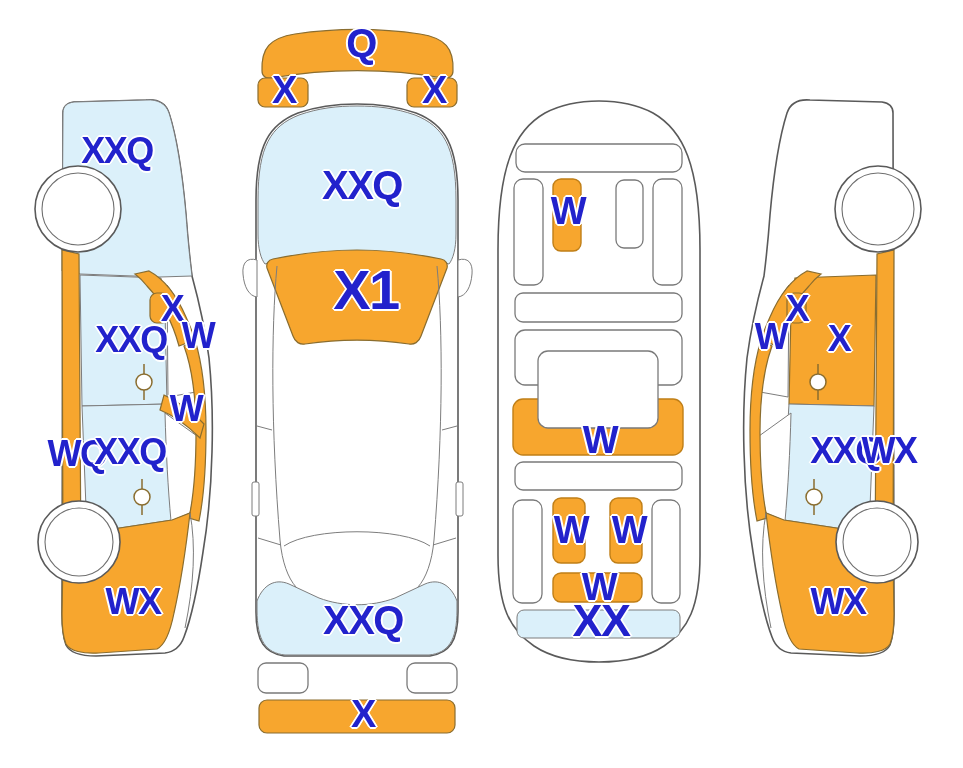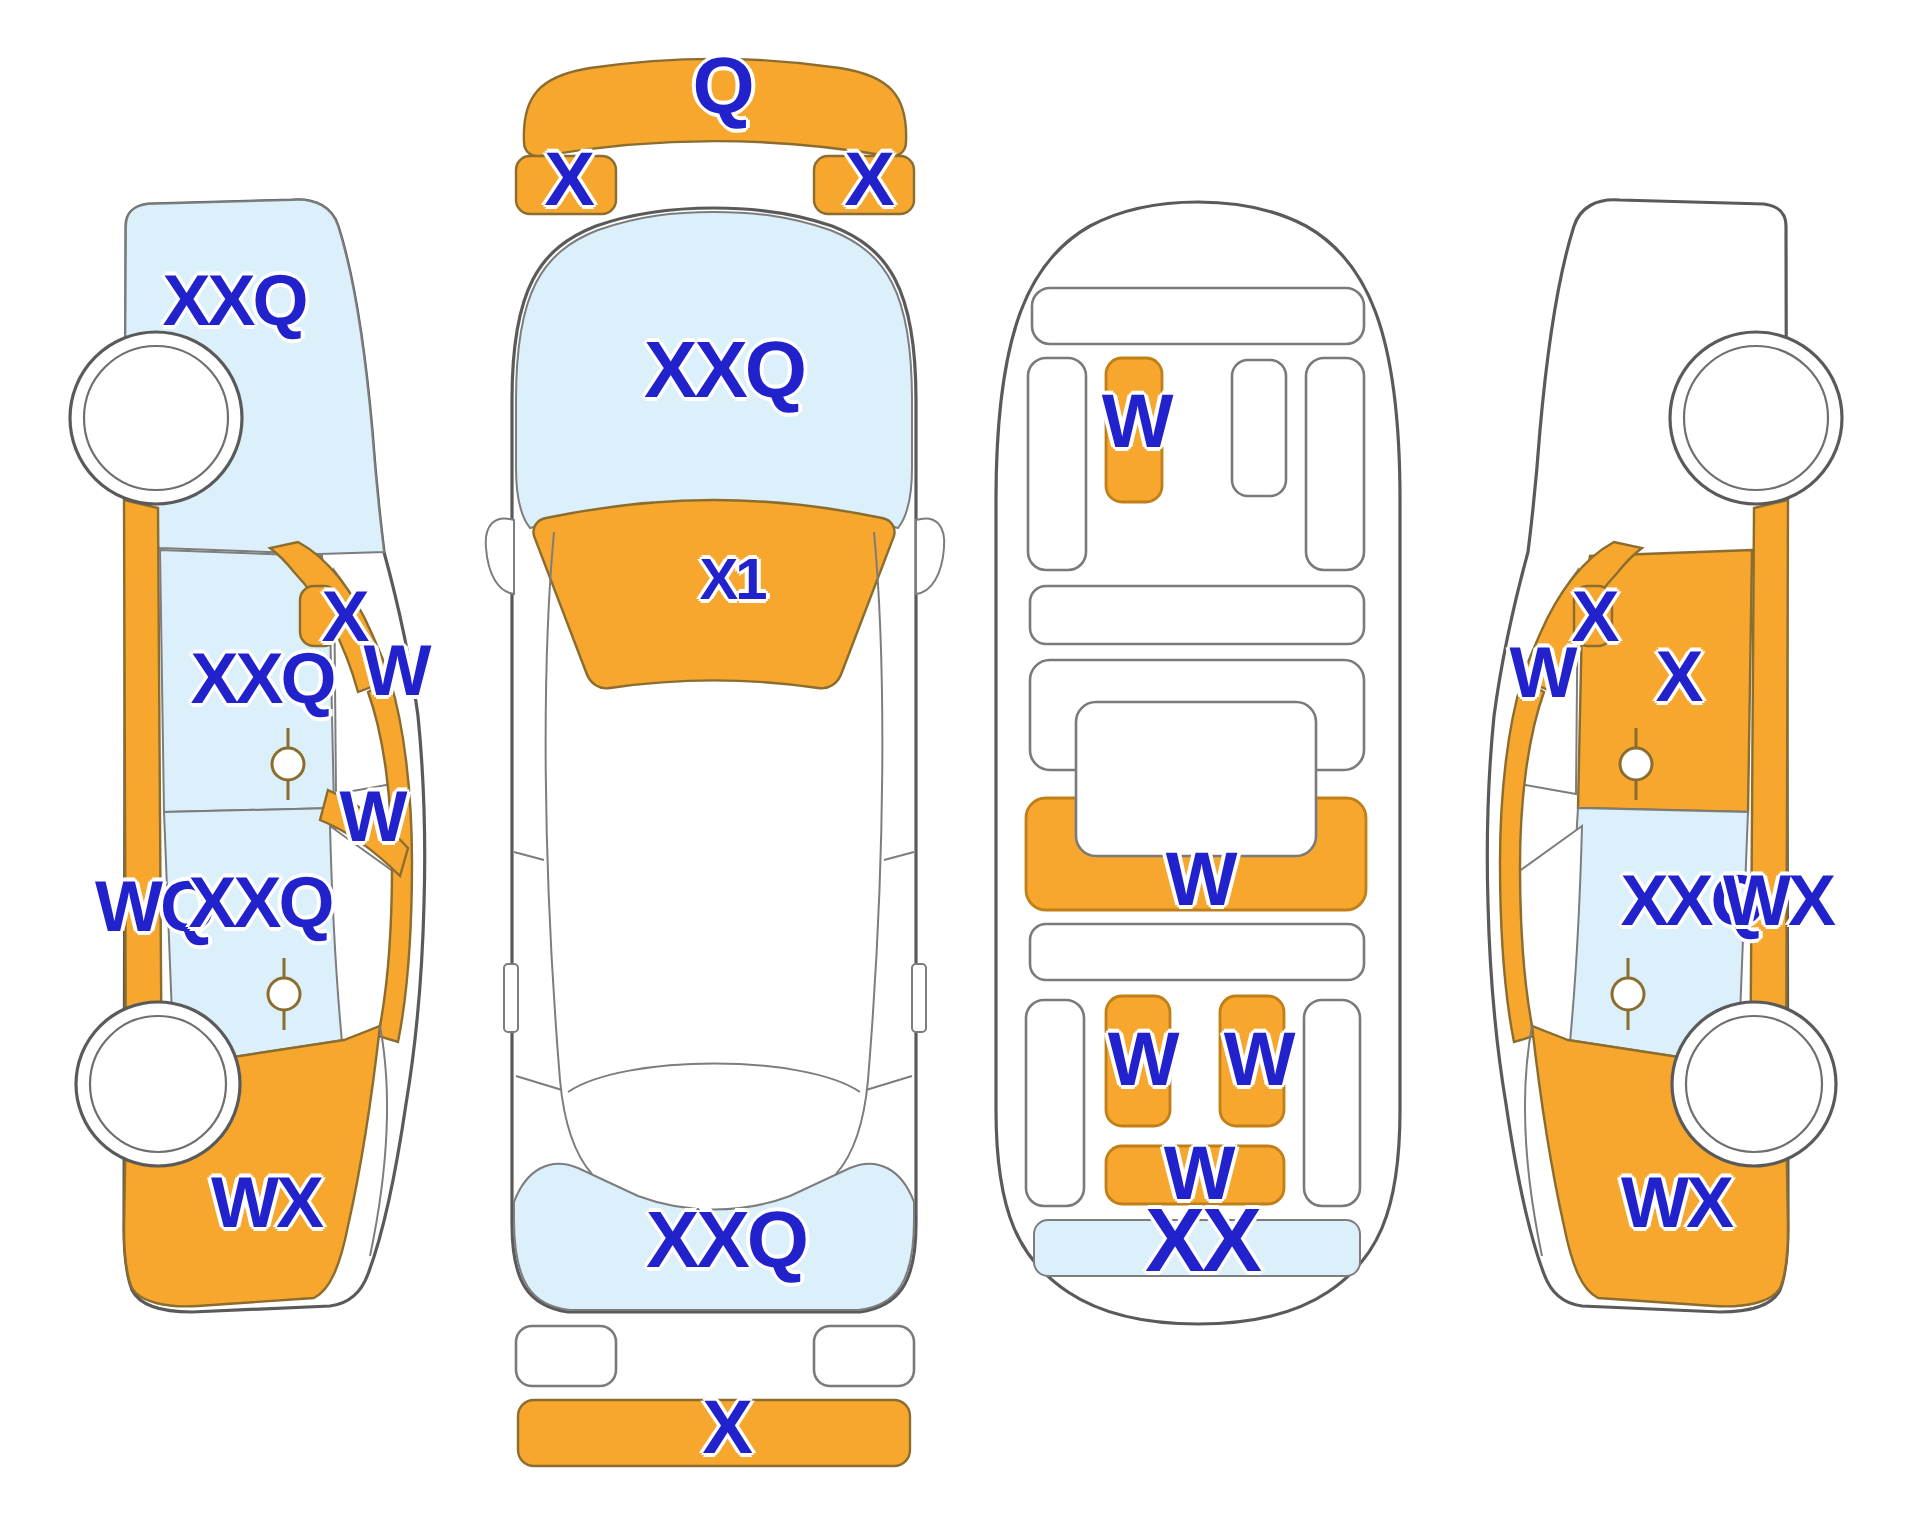--- a/index.html
+++ b/index.html
@@ -143,21 +143,21 @@
       <div class="dmg-label" style="left: 198px; top: 337px; font-size: 36px;">W</div>
       <div class="dmg-label" style="left: 131px; top: 341px; font-size: 36px;">XXQ</div>
       <div class="dmg-label" style="left: 186px; top: 410px; font-size: 36px;">W</div>
       <div class="dmg-label" style="left: 77px; top: 455px; font-size: 36px;">WQ</div>
       <div class="dmg-label" style="left: 130px; top: 453px; font-size: 36px;">XXQ</div>
       <div class="dmg-label" style="left: 133px; top: 603px; font-size: 36px;">WX</div>
       <div class="dmg-label" style="left: 361px; top: 45px; font-size: 40px;">Q</div>
       <div class="dmg-label" style="left: 284px; top: 92px; font-size: 38px;">X</div>
       <div class="dmg-label" style="left: 434px; top: 92px; font-size: 38px;">X</div>
       <div class="dmg-label" style="left: 362px; top: 187px; font-size: 40px;">XXQ</div>
-      <div class="dmg-label" style="left: 366px; top: 292px; font-size: 29px;">X1</div>
+      <div class="dmg-label" style="left: 366px; top: 292px; font-size: 56px;">X1</div>
       <div class="dmg-label" style="left: 363px; top: 622px; font-size: 40px;">XXQ</div>
       <div class="dmg-label" style="left: 363px; top: 716px; font-size: 38px;">X</div>
       <div class="dmg-label" style="left: 568px; top: 213px; font-size: 38px;">W</div>
       <div class="dmg-label" style="left: 600px; top: 442px; font-size: 38px;">W</div>
       <div class="dmg-label" style="left: 571px; top: 532px; font-size: 38px;">W</div>
       <div class="dmg-label" style="left: 629px; top: 532px; font-size: 38px;">W</div>
       <div class="dmg-label" style="left: 599px; top: 589px; font-size: 38px;">W</div>
       <div class="dmg-label" style="left: 601px; top: 622px; font-size: 45px;">XX</div>
       <div class="dmg-label" style="left: 797px; top: 310px; font-size: 36px;">X</div>
       <div class="dmg-label" style="left: 771px; top: 338px; font-size: 36px;">W</div>

